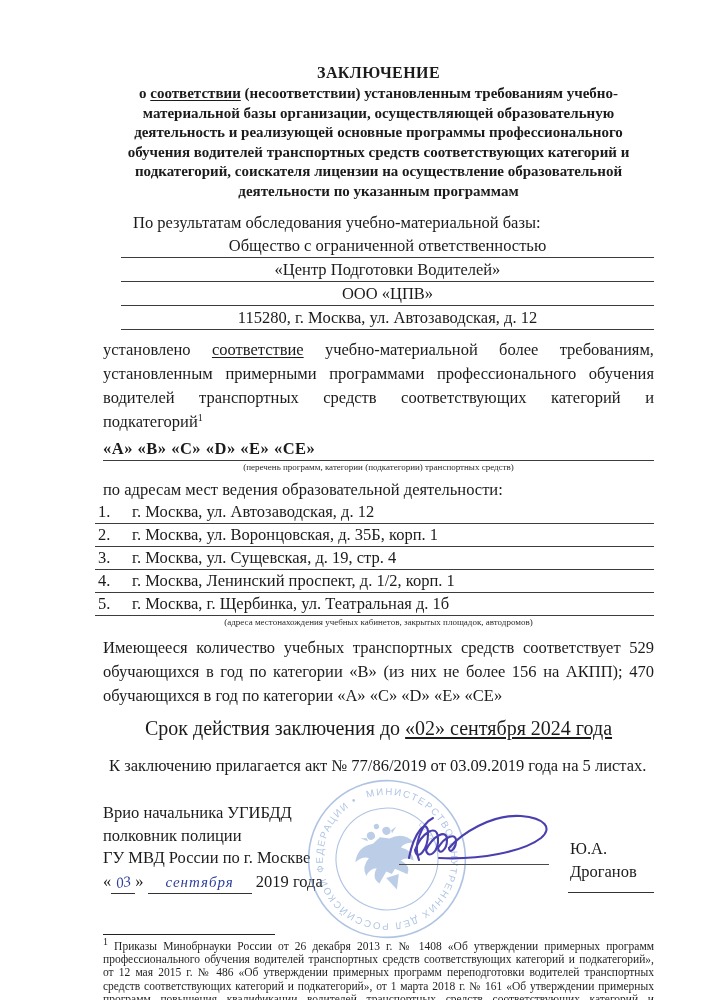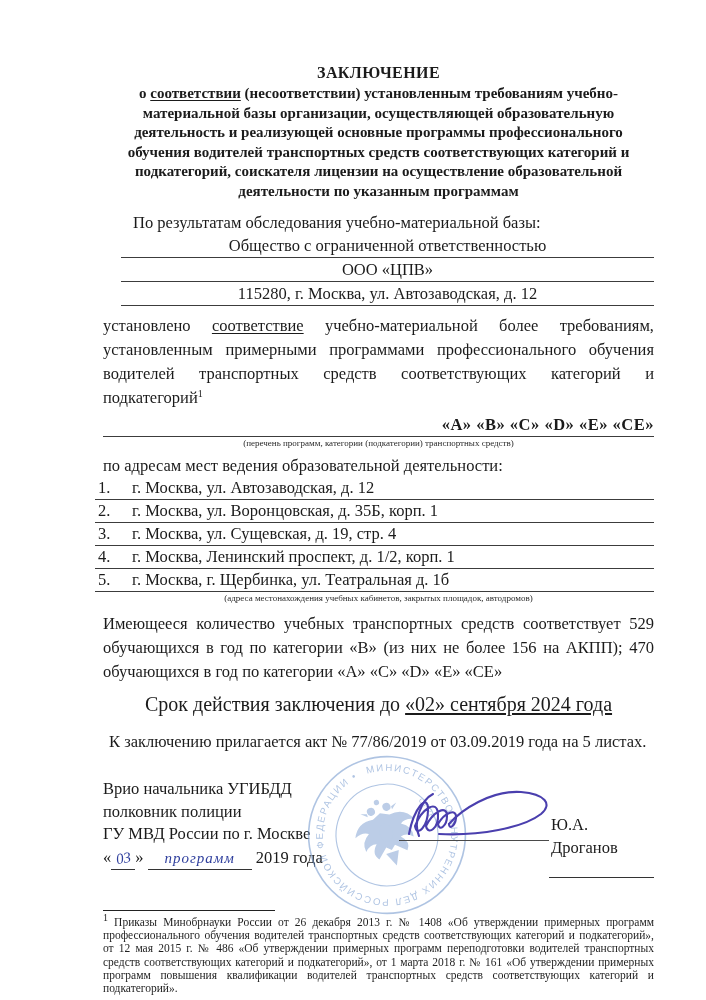--- a/index.html
+++ b/index.html
@@ -14,60 +14,61 @@
   .doc-subheading{font-size:15px;line-height:19.5px;max-width:505px;margin:1px auto 0;}
   .u{text-decoration:underline;text-underline-offset:2px;}
   
   .intro-line{font-size:16.5px;line-height:23px;margin-top:10px;text-indent:30px;}
   .org-block{margin-left:18px;}
   .org-line{font-size:16.5px;line-height:23px;text-align:center;border-bottom:1px solid #3c3c3c;}
   .caption{font-size:9px;line-height:11px;text-align:center;color:#2a2a2a;margin-top:1px;}
   
   .para{font-size:16.5px;line-height:24px;text-align:justify;margin-top:8px;}
   sup{font-size:10px;line-height:0;}
-  .categories-line{font-size:16.5px;line-height:22px;text-align:right;border-bottom:1px solid #3c3c3c;margin-top:4px;font-weight:600;letter-spacing:.5px;}
+  .categories-line{font-size:16.5px;line-height:22px;text-align:left;border-bottom:1px solid #3c3c3c;margin-top:4px;font-weight:600;letter-spacing:.5px;}
   
   .addr-intro{font-size:16.5px;line-height:23px;margin-top:5px;}
   .addr-list{margin-left:-8px;}
   .addr-row{display:flex;font-size:16.5px;line-height:22px;border-bottom:1px solid #3c3c3c;}
   .addr-num{width:34px;flex:none;padding-left:3px;}
   
   .validity-line{font-size:20px;line-height:24px;margin-top:8px;text-align:center;}
   .attachment-line{font-size:16.5px;line-height:24px;margin-top:14px;text-indent:6px;}
   
   .sig-block{position:relative;height:122px;margin-top:12px;font-size:16.5px;line-height:22.5px;}
   .sig-left{position:absolute;left:0;top:12px;}
   .date-line{margin-top:1px;}
   .ink{color:#2f3f9d;font-style:italic;}
   .date-day{display:inline-block;width:24px;text-align:center;border-bottom:1px solid #333;transform:translateY(0);}
   .date-day .ink{display:inline-block;transform:rotate(-10deg);font-size:15px;}
   .date-month{display:inline-block;min-width:104px;text-align:center;border-bottom:1px solid #333;font-size:15px;letter-spacing:1px;}
   .stamp{position:absolute;left:200px;top:-15px;width:168px;height:168px;color:#6f95cc;pointer-events:none;}
   .sig-scribble{position:absolute;left:292px;top:18px;width:178px;height:62px;}
   .sig-underline{position:absolute;left:296px;top:74px;width:150px;border-bottom:1px solid #4a4a4a;}
-  .sig-name{position:absolute;left:446px;top:48px;border-bottom:1px solid #333;padding:0 2px 18px;}
+  .sig-name{position:absolute;left:465px;top:48px;border-bottom:1px solid #333;padding:0 2px 9px;}
   
   .footnote{margin-top:22px;}
   .footnote-sep{width:172px;border-top:1.5px solid #222;}
   .footnote-text{font-size:11.5px;line-height:13.2px;text-align:justify;margin-top:5px;color:#1f1f1f;}
 </style>
 </head>
 <body>
 
 <div class="page">
   <div class="content">
 
     <div class="title-block">
       <div class="doc-heading">ЗАКЛЮЧЕНИЕ</div>
       <div class="doc-subheading"><span>о </span><span class="u">соответствии</span><span> (несоответствии) установленным требованиям учебно-материальной базы организации, осуществляющей образовательную деятельность и реализующей основные программы профессионального обучения водителей транспортных средств соответствующих категорий и подкатегорий, соискателя лицензии на осуществление образовательной деятельности по указанным программам</span></div>
     </div>
 
     <div class="intro-line">По результатам обследования учебно-материальной базы:</div>
     <div class="org-block">
       <div class="org-line">Общество с ограниченной ответственностью</div>
+      <div class="org-line">«Центр Подготовки Водителей»</div>
       <div class="org-line">ООО «ЦПВ»</div>
       <div class="org-line">115280, г. Москва, ул. Автозаводская, д. 12</div>
     </div>
 
     <div class="para"><span>установлено </span><span class="u">соответствие</span><span> учебно-материальной более требованиям, установленным примерными программами профессионального обучения водителей транспортных средств соответствующих категорий и подкатегорий</span><sup>1</sup></div>
 
     <div class="categories-line">«А» «В» «С» «D» «Е» «СЕ»</div>
     <div class="caption">(перечень программ, категории (подкатегории) транспортных средств)</div>
 
     <div class="addr-intro">по адресам мест ведения образовательной деятельности:</div>
@@ -99,21 +100,21 @@
 
     <div class="validity-line"><span>Срок действия заключения до </span><span class="u">«02» сентября 2024 года</span></div>
 
     <div class="attachment-line">К заключению прилагается акт № 77/86/2019 от 03.09.2019 года на 5 листах.</div>
 
     <div class="sig-block">
       <div class="sig-left">
         <div>Врио начальника УГИБДД</div>
         <div>полковник полиции</div>
         <div>ГУ МВД России по г. Москве</div>
-        <div class="date-line"><span>«</span><span class="date-day"><span class="ink">03</span></span><span>»</span> <span class="date-month"><span class="ink">программ</span></span><span> 2019 года</span></div>
+        <div class="date-line"><span>«</span><span class="date-day"><span class="ink">03</span></span><span>»</span> <span class="date-month"><span class="ink">сентября</span></span><span> 2019 года</span></div>
       </div>
 
       <svg class="stamp" viewBox="0 0 165 165">
         <g opacity="0.55" transform="rotate(-18 82.5 82.5)">
           <circle cx="82.5" cy="82.5" r="77" fill="none" stroke="currentColor" stroke-width="1.6"></circle>
           <circle cx="82.5" cy="82.5" r="50" fill="none" stroke="currentColor" stroke-width="1.1"></circle>
           <defs>
             <path id="ringPath" d="M 82.5 19.5 A 63 63 0 1 1 82.4 19.5"></path>
             <path id="innerArc" d="M 122 60 A 46 46 0 0 1 128 86"></path>
           </defs>

